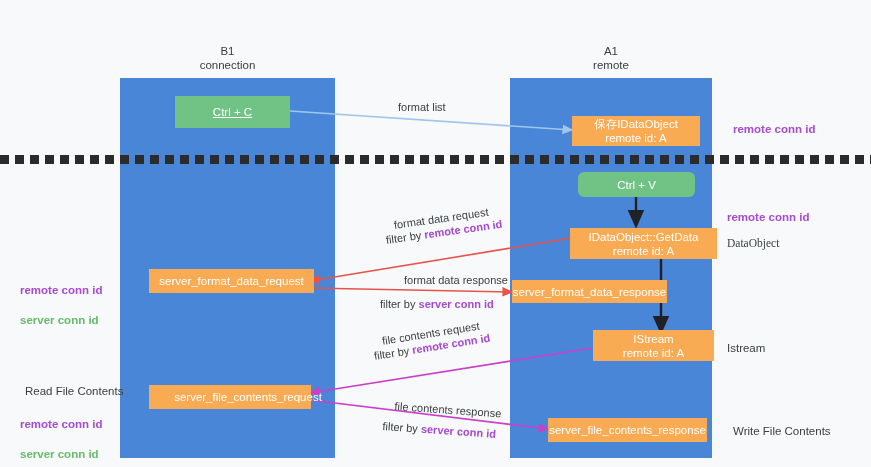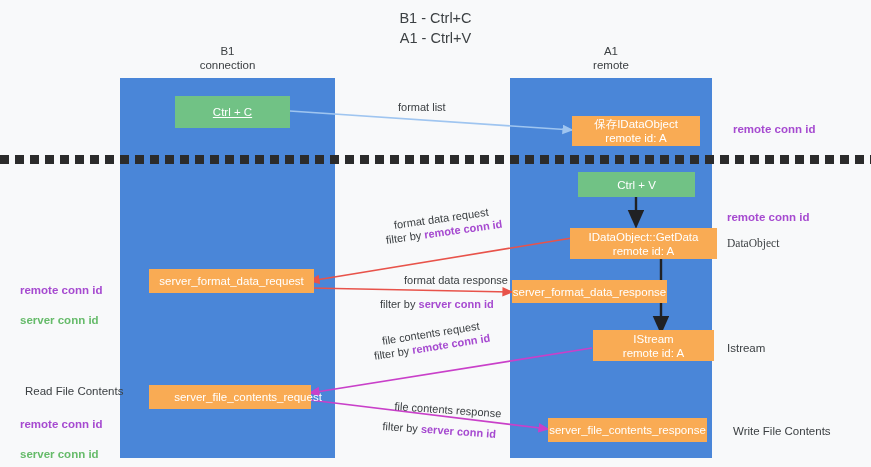--- a/index.html
+++ b/index.html
@@ -94,22 +94,20 @@
     width: 871px; height: 467px;
     z-index: 4;
     pointer-events: none;
   }
 </style>
 </head>
 <body>
 
 <div id="stage">
 
-  <div id="title">B1 - Ctrl+C
-A1 - Ctrl+V</div>
 
   <div class="col-head" id="head-b1">B1
 connection</div>
   <div class="col-head" id="head-a1">A1
 remote</div>
 
   <div class="col" id="col-b1"></div>
   <div class="col" id="col-a1"></div>
 
   <svg id="wires">
@@ -141,21 +139,21 @@
     <line x1="310" y1="400" x2="548" y2="429" stroke="#c940c9" stroke-width="1.6" marker-end="url(#ah-magenta)"></line>
   </svg>
 
   <div id="divider"></div>
 
   <div class="node green" style="left:175px; top:96px; width:115px; height:32px;text-decoration:underline;">Ctrl + C</div>
 
   <div class="node orange" style="left:572px; top:116px; width:128px; height:30px;">保存IDataObject
 remote id: A</div>
 
-  <div class="node green" style="left:578px; top:172px; width:117px; height:25px;">Ctrl + V</div>
+  <div class="node green" style="left:578px; top:172px; width:117px; height:25px;border-radius:6px;">Ctrl + V</div>
 
   <div class="node orange" style="left:570px; top:228px; width:147px; height:31px;">IDataObject::GetData
 remote id: A</div>
 
   <div class="node orange" style="left:149px; top:269px; width:165px; height:24px;text-align:center;">server_format_data_request</div>
 
   <div class="node orange" style="left:512px; top:280px; width:155px; height:23px;">server_format_data_response</div>
 
   <div class="node orange" style="left:593px; top:330px; width:121px; height:31px;">IStream
 remote id: A</div>

